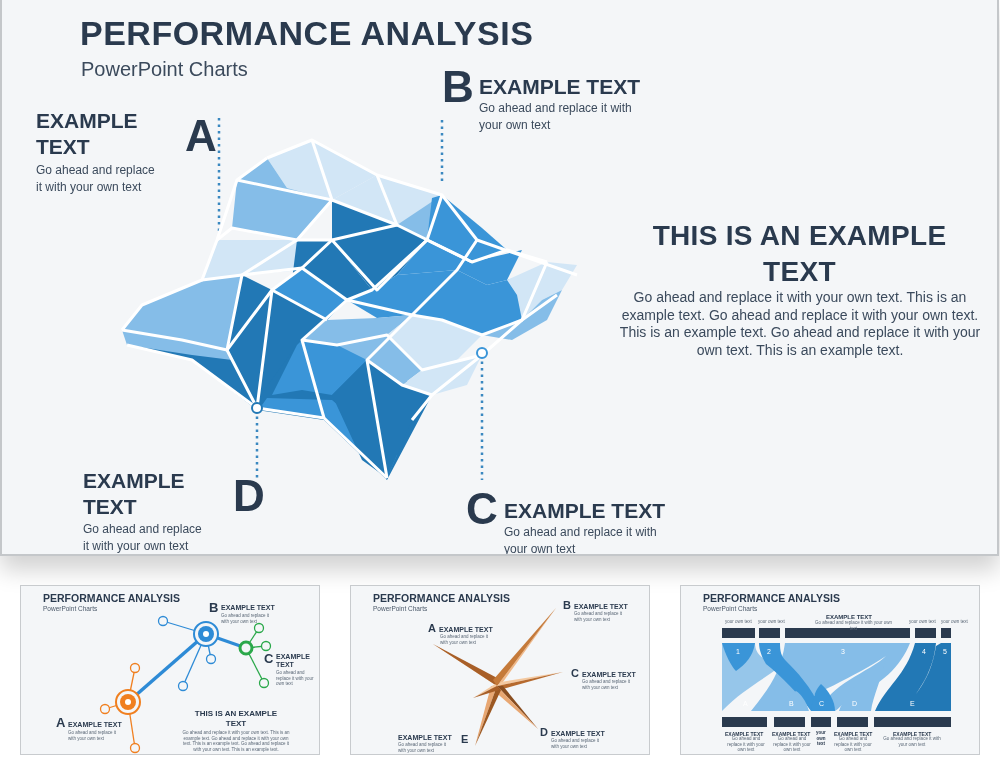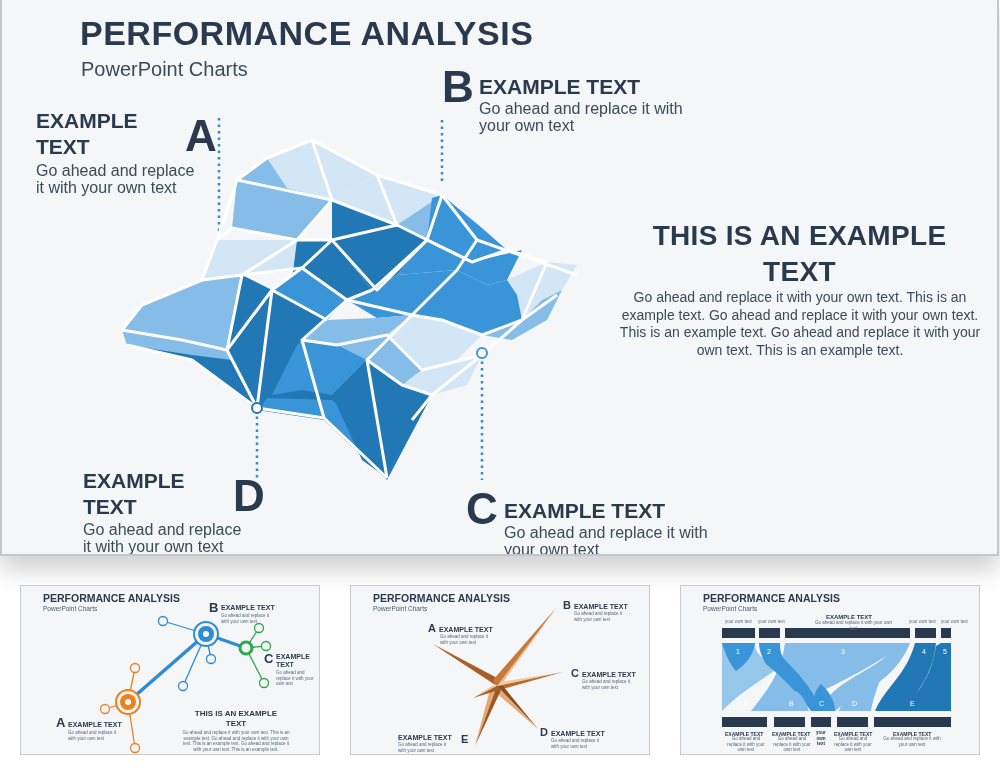--- a/index.html
+++ b/index.html
@@ -23,21 +23,21 @@
   .subtitle {
     position:absolute; left:79px; top:58px; font-size:20px; color:#3b4a5c; white-space:nowrap;
   }
   .letter {
     position:absolute; font-size:44px; font-weight:bold; color:#2a3a4e; line-height:1;
   }
   .head {
     position:absolute; font-size:21px; font-weight:bold; color:#2a3a4e; line-height:26px;
   }
   .body-text {
-    position:absolute; font-size:16px; color:#3b4a5c; line-height:17px;
+    position:absolute; font-size:12px; color:#3b4a5c; line-height:17px;
   }
   .center-head {
     position:absolute; left:620px; top:218px; width:355px; text-align:center;
     font-size:28px; font-weight:bold; color:#2a3a4e; line-height:36px; letter-spacing:0.3px;
   }
   .center-body {
     position:absolute; left:612px; top:289px; width:372px; text-align:center;
     font-size:14px; color:#3b4a5c; line-height:17.5px;
   }
   .mesh { position:absolute; left:0; top:0; }

